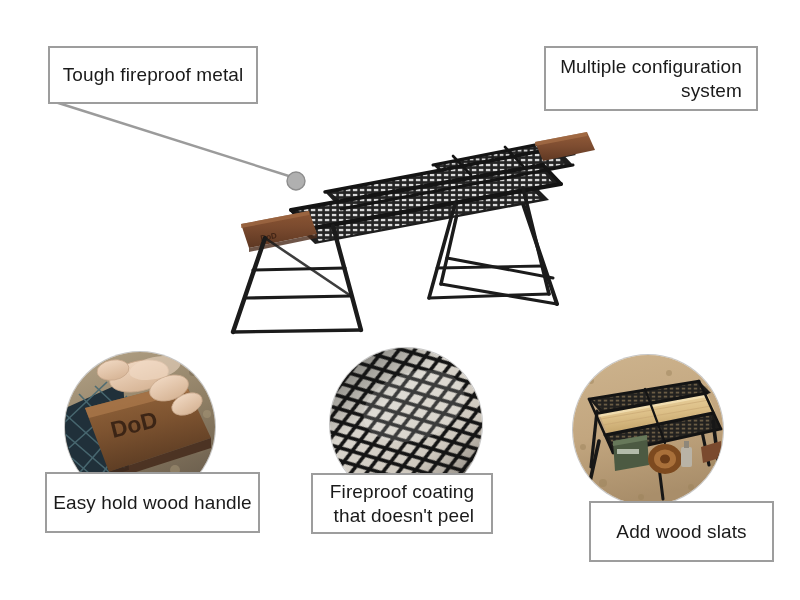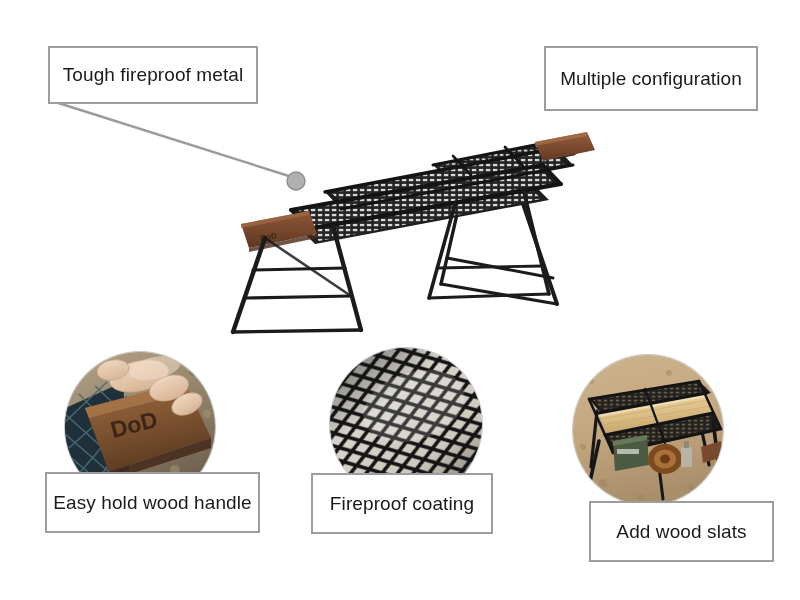--- a/index.html
+++ b/index.html
@@ -358,30 +358,32 @@
     </svg>
   </div>
 
   <div class="callout" id="callout-tough">
     <span class="txt">Tough fireproof metal</span>
   </div>
 
   <div class="callout" id="callout-config">
     <span class="txt">
       <span class="txt-line">Multiple configuration</span>
+      <span class="txt-line">system</span>
     </span>
   </div>
 
   <div class="callout" id="callout-handle">
     <span class="txt">Easy hold wood handle</span>
   </div>
 
   <div class="callout" id="callout-coating">
     <span class="txt">
       <span class="txt-line">Fireproof coating</span>
+      <span class="txt-line">that doesn't peel</span>
     </span>
   </div>
 
   <div class="callout" id="callout-slats">
     <span class="txt">Add wood slats</span>
   </div>
 
 </div>
 
 </body></html>

